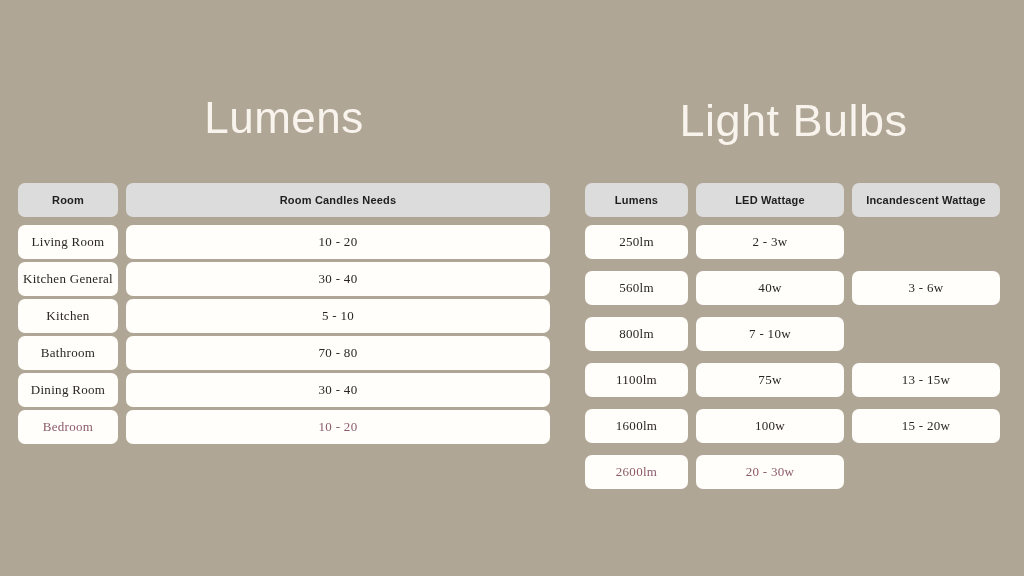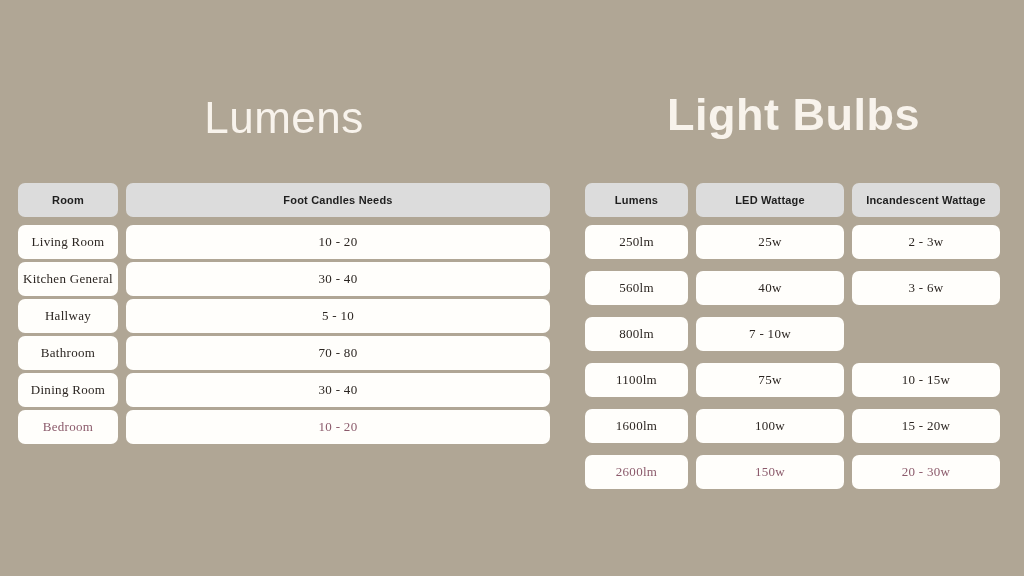--- a/index.html
+++ b/index.html
@@ -45,23 +45,22 @@
     text-align: center;
     font-family: "Liberation Sans", sans-serif;
     font-size: 44px;
     font-weight: 300;
     letter-spacing: 0.5px;
     color: #f8f3ec;
     line-height: 1;
     white-space: nowrap;
   }
   .panel-bulbs .section-title {
-    top: 72px;
+    top: 78px;
     font-size: 45px;
-    font-weight: bold;
   }
 
   
   .tbl {
     position: absolute;
     top: 163px;
     left: 0;
     width: 100%;
     display: flex;
     flex-direction: column;
@@ -122,34 +121,34 @@
 <div class="slide">
 
   <div class="panel panel-lumens">
 
     <div class="section-title">Lumens</div>
 
     <div class="tbl">
 
       <div class="row row-head">
         <div class="cell col-room">Room</div>
-        <div class="cell col-need">Foot Candles Needs</div>
+        <div class="cell col-need">Room Candles Needs</div>
       </div>
 
       <div class="tbl-body" id="lumens-body" style="display:flex;flex-direction:column;gap:3px;">
           <div class="row row-data">
             <div class="cell col-room">Living Room</div>
             <div class="cell col-need">10 - 20</div>
           </div>
           <div class="row row-data">
             <div class="cell col-room">Kitchen General</div>
             <div class="cell col-need">30 - 40</div>
           </div>
           <div class="row row-data">
-            <div class="cell col-room">Hallway</div>
+            <div class="cell col-room">Kitchen</div>
             <div class="cell col-need">5 - 10</div>
           </div>
           <div class="row row-data">
             <div class="cell col-room">Bathroom</div>
             <div class="cell col-need">70 - 80</div>
           </div>
           <div class="row row-data">
             <div class="cell col-room">Dining Room</div>
             <div class="cell col-need">30 - 40</div>
           </div>
@@ -170,45 +169,43 @@
 
       <div class="row row-head">
         <div class="cell col-lm">Lumens</div>
         <div class="cell col-led">LED Wattage</div>
         <div class="cell col-inc">Incandescent Wattage</div>
       </div>
 
       <div class="tbl-body" id="bulbs-body" style="display:flex;flex-direction:column;gap:12px;">
           <div class="row row-data">
             <div class="cell col-lm">250lm</div>
-            <div class="cell col-inc">25w</div>
             <div class="cell col-led">2 - 3w</div>
           </div>
           <div class="row row-data">
             <div class="cell col-lm">560lm</div>
             <div class="cell col-inc">40w</div>
             <div class="cell col-led">3 - 6w</div>
           </div>
           <div class="row row-data">
             <div class="cell col-lm">800lm</div>
             <div class="cell col-led">7 - 10w</div>
           </div>
           <div class="row row-data">
             <div class="cell col-lm">1100lm</div>
             <div class="cell col-inc">75w</div>
-            <div class="cell col-led">10 - 15w</div>
+            <div class="cell col-led">13 - 15w</div>
           </div>
           <div class="row row-data">
             <div class="cell col-lm">1600lm</div>
             <div class="cell col-inc">100w</div>
             <div class="cell col-led">15 - 20w</div>
           </div>
           <div class="row row-data">
             <div class="cell col-lm accent">2600lm</div>
-            <div class="cell col-inc accent">150w</div>
             <div class="cell col-led accent">20 - 30w</div>
           </div>
         </div>
 
     </div>
   </div>
 
 </div>
 
 </body></html>

